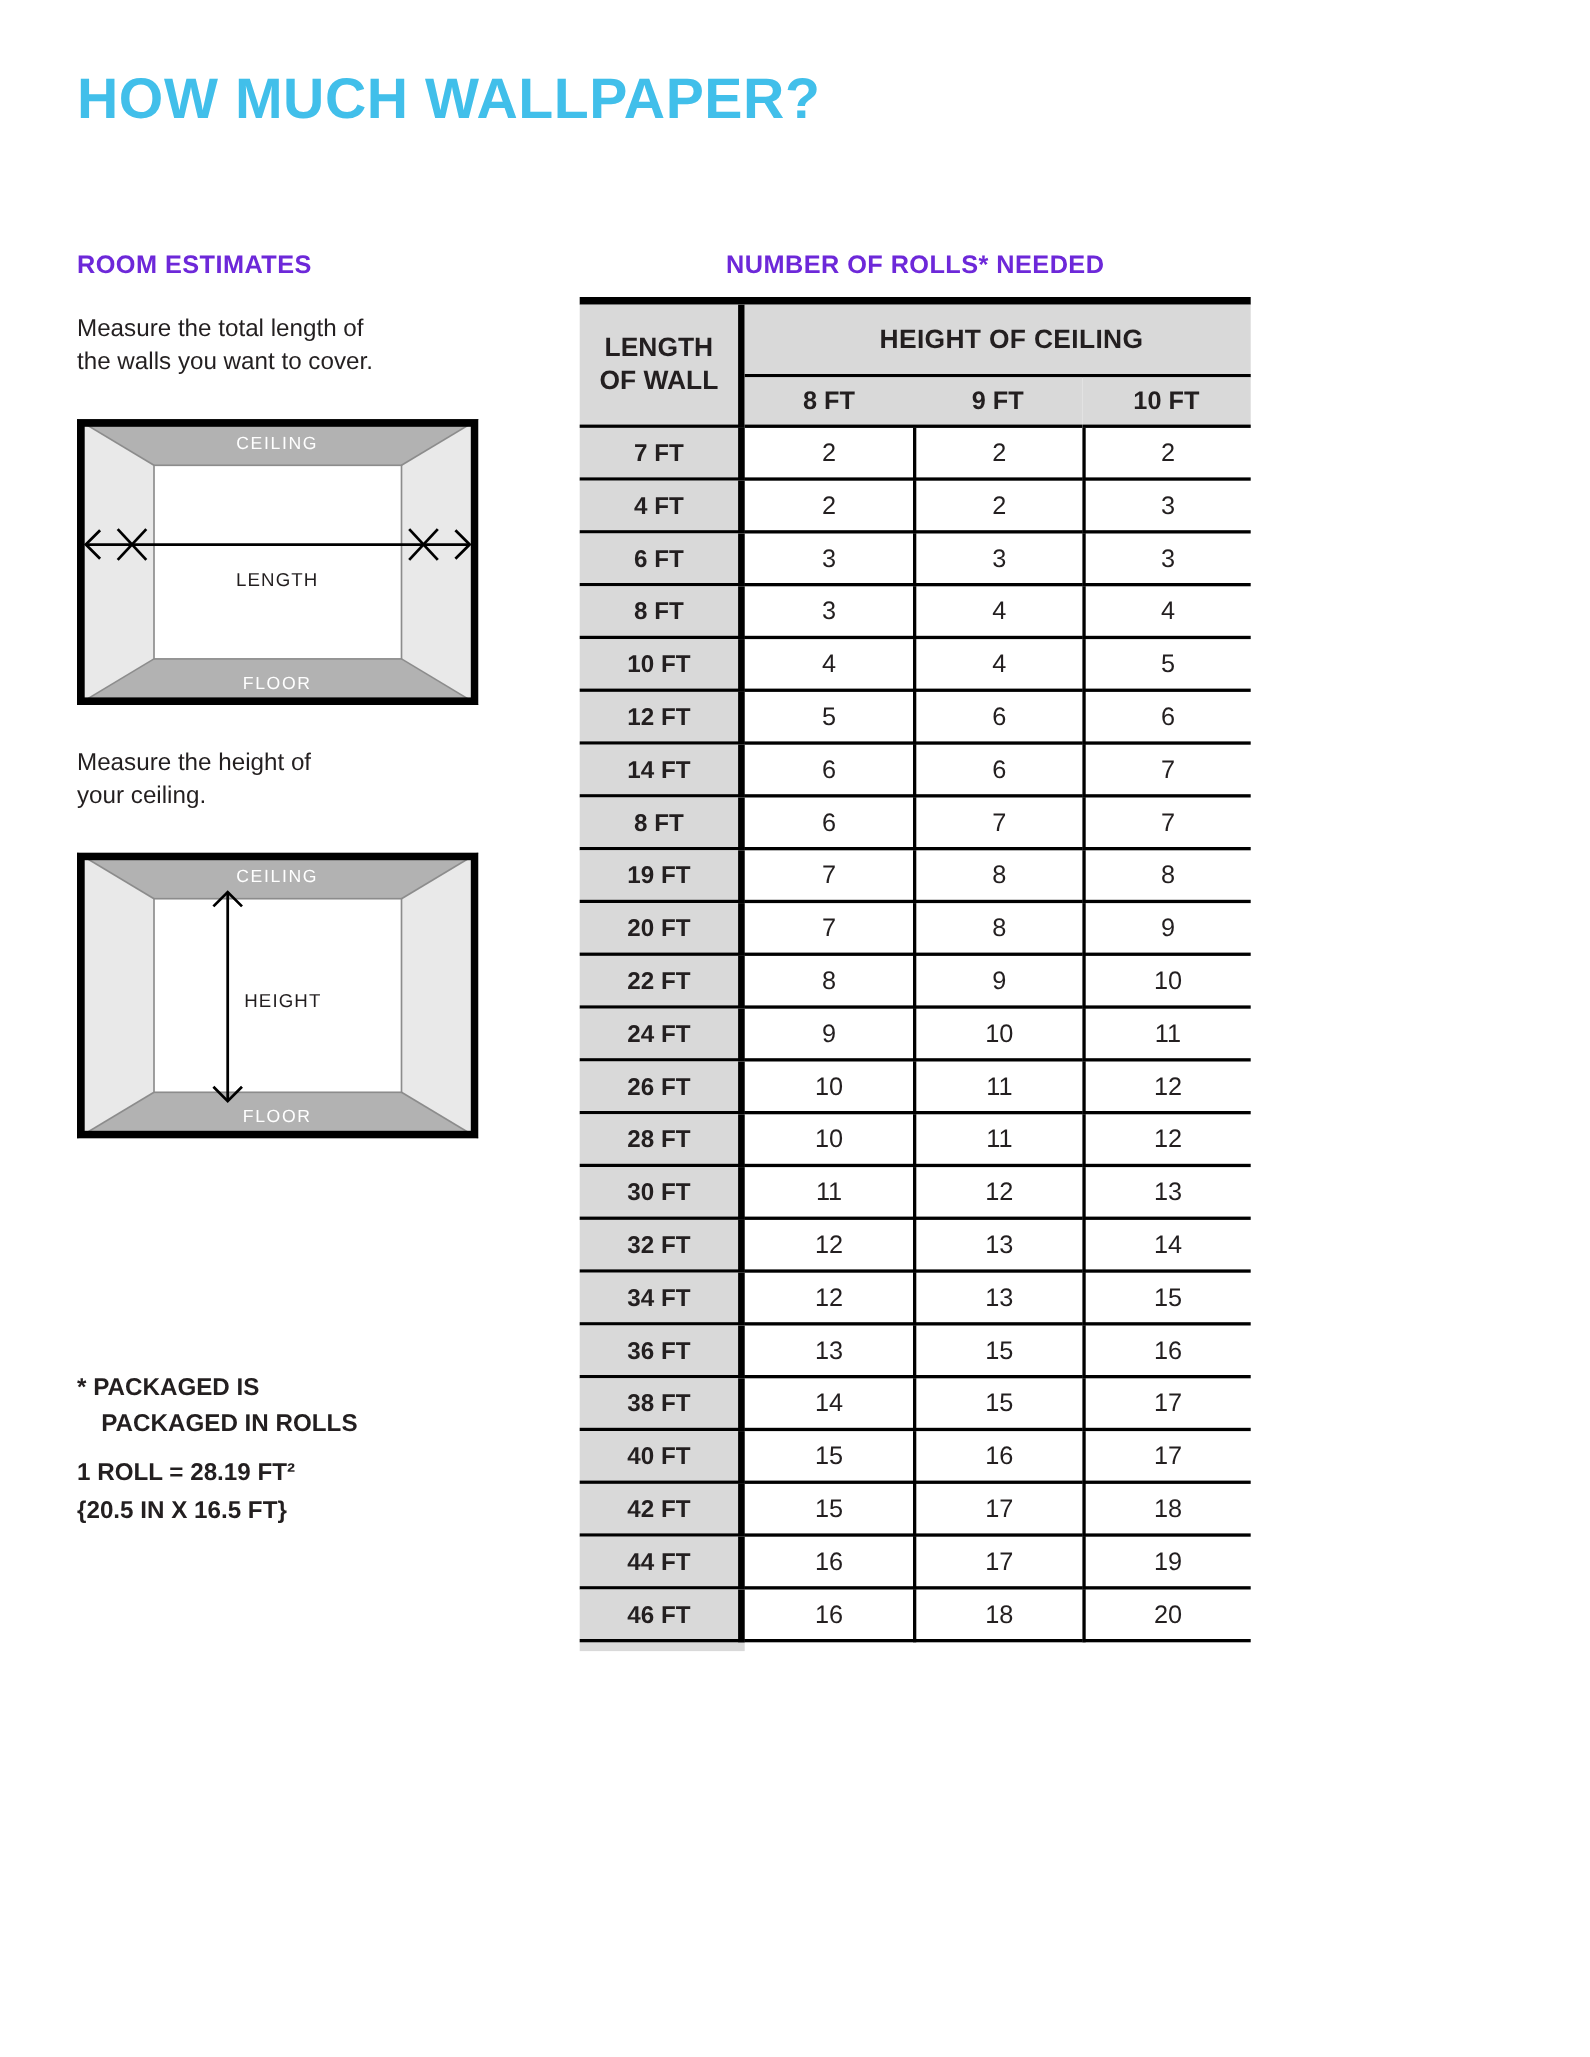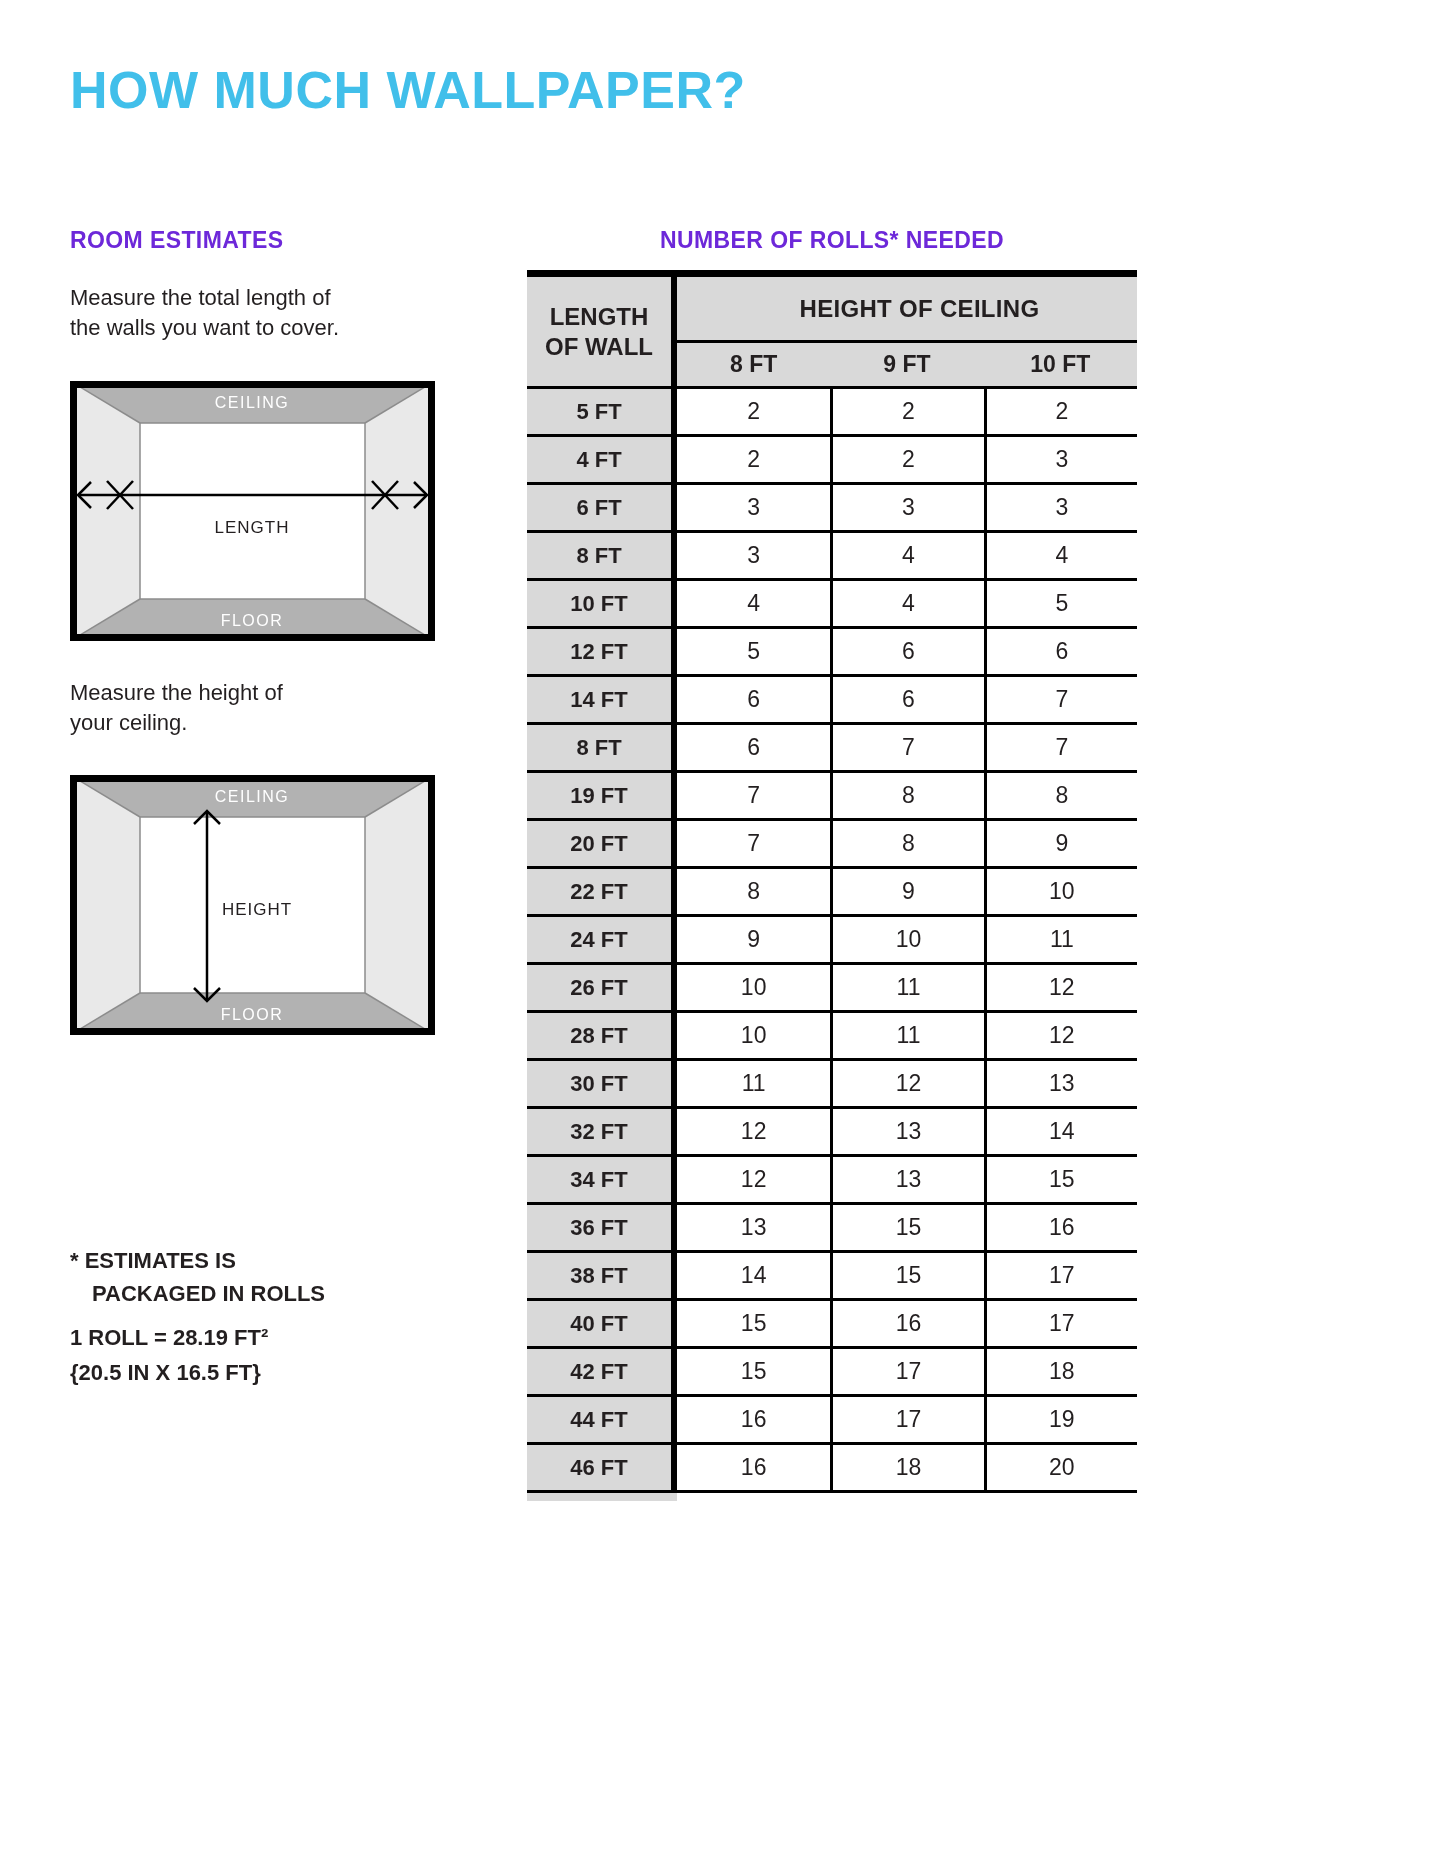--- a/index.html
+++ b/index.html
@@ -146,21 +146,21 @@
       </g>
       <rect x="3.5" y="3.5" width="358" height="253" fill="none" stroke="#000000" stroke-width="7"></rect>
       <text class="band-label" x="182" y="27" text-anchor="middle">CEILING</text>
       <text class="band-label" x="182" y="245" text-anchor="middle">FLOOR</text>
       <text class="measure-label" x="152" y="140" text-anchor="start">HEIGHT</text>
     </svg>
   </div>
 
 
   <div class="footnote">
-    <div class="l1">* ESTIMATES IS</div>
+    <div class="l1">* PACKAGED IS</div>
     <div class="l2">PACKAGED IN ROLLS</div>
   </div>
 
   <div class="rollinfo">
     <div>1 ROLL = 28.19 FT²</div>
     <div>{20.5 IN X 16.5 FT}</div>
   </div>
 
   <div class="tbl">
     <div class="thead">
@@ -170,21 +170,21 @@
         <div class="spanhead">HEIGHT OF CEILING</div>
         <div class="subheads">
           <div class="subhead">8 FT</div>
           <div class="subhead">9 FT</div>
           <div class="subhead">10 FT</div>
         </div>
       </div>
     </div>
     <div id="tbl-body">
         <div class="trow">
-          <div class="rlabel">5 FT</div>
+          <div class="rlabel">7 FT</div>
           <div class="rval">2</div>
           <div class="rval vsep">2</div>
           <div class="rval vsep">2</div>
         </div>
         <div class="trow">
           <div class="rlabel">4 FT</div>
           <div class="rval">2</div>
           <div class="rval vsep">2</div>
           <div class="rval vsep">3</div>
         </div>

